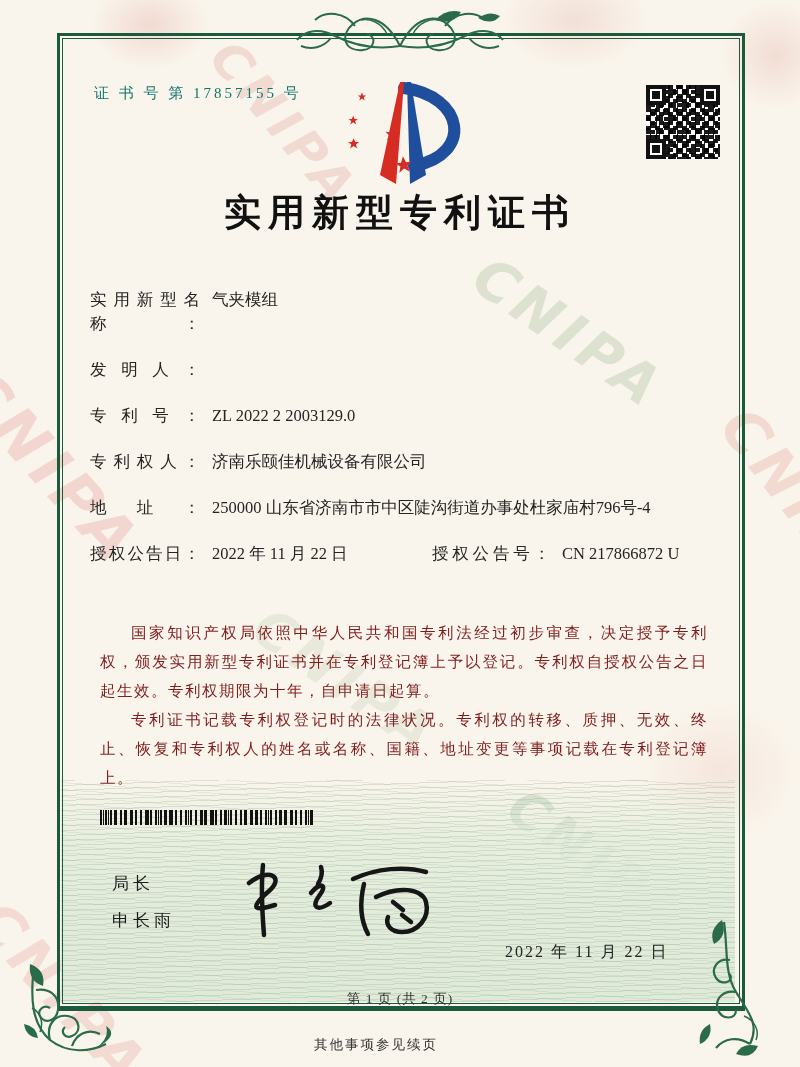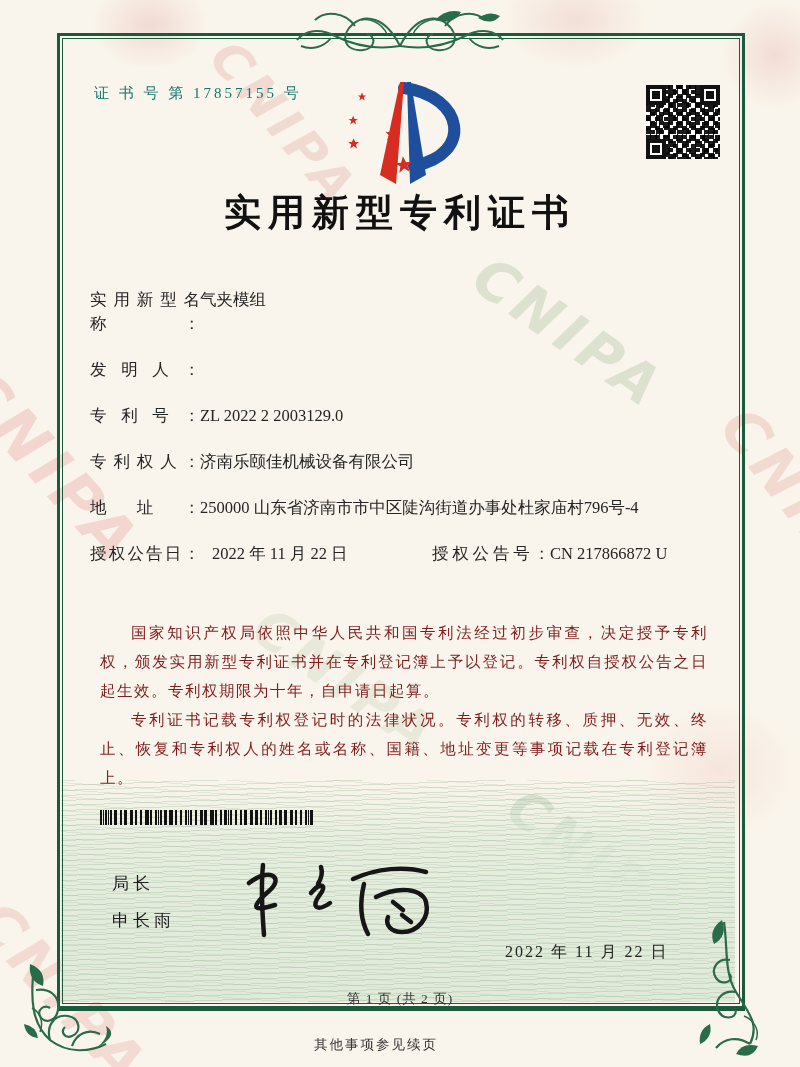--- a/index.html
+++ b/index.html
@@ -45,21 +45,21 @@
   .finder{position:absolute;width:12px;height:12px;background:#fff;border:4px solid #111;}
   .finder::after{content:"";position:absolute;left:2px;top:2px;width:8px;height:8px;background:#111;}
   .f-tl{left:0;top:0;} .f-tr{right:0;top:0;} .f-bl{left:0;bottom:0;}
 
   #logo{left:320px;top:80px;}
   #title{left:0;top:188px;width:800px;text-align:center;font-size:37px;font-weight:bold;letter-spacing:7px;color:#111;}
 
   #fields{left:90px;top:288px;width:620px;}
   .row{display:flex;margin-bottom:22px;font-size:16.5px;line-height:24px;color:#242424;}
   .lbl{flex:0 0 110px;display:inline-block;text-align:justify;text-align-last:justify;}
-  .val{max-width:480px;}
+  .val{margin-left:12px;max-width:480px;}
   .val2{margin-left:12px;width:188px;}
   .lbl2{flex:0 0 118px;margin-left:32px;display:inline-block;text-align:justify;text-align-last:justify;}
 
   #paras{left:100px;top:618px;width:608px;font-size:15.5px;line-height:29px;letter-spacing:1.5px;color:#7f1d1d;}
   #paras p{margin:0;text-indent:2em;text-align:justify;}
 
   #barcode{left:100px;top:810px;width:214px;height:15px;background:
       repeating-linear-gradient(90deg,#111 0 2px,transparent 2px 5px),
       repeating-linear-gradient(90deg,#111 0 1px,transparent 1px 8px),
       repeating-linear-gradient(90deg,transparent 0 3px,#111 3px 4px,transparent 4px 11px);}

